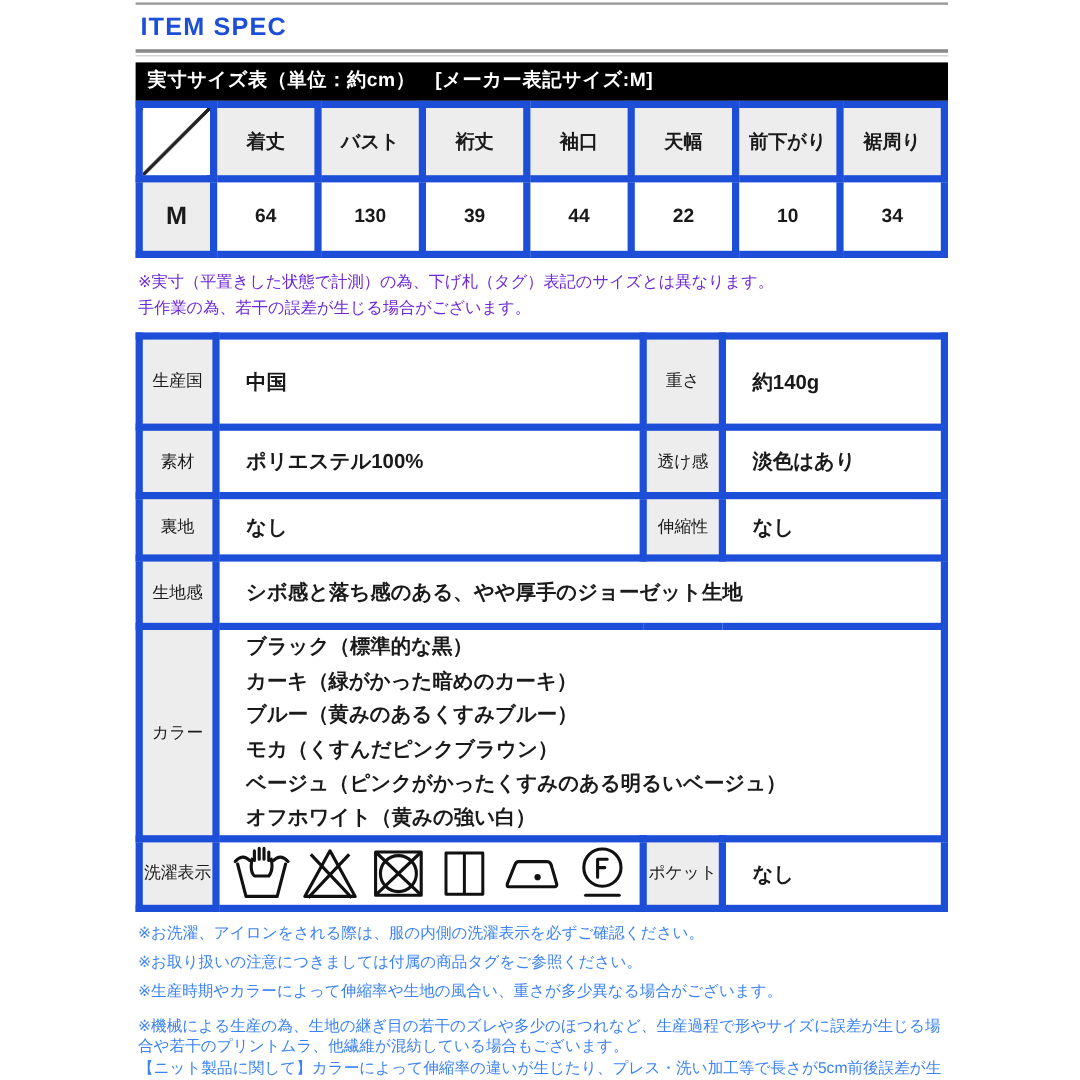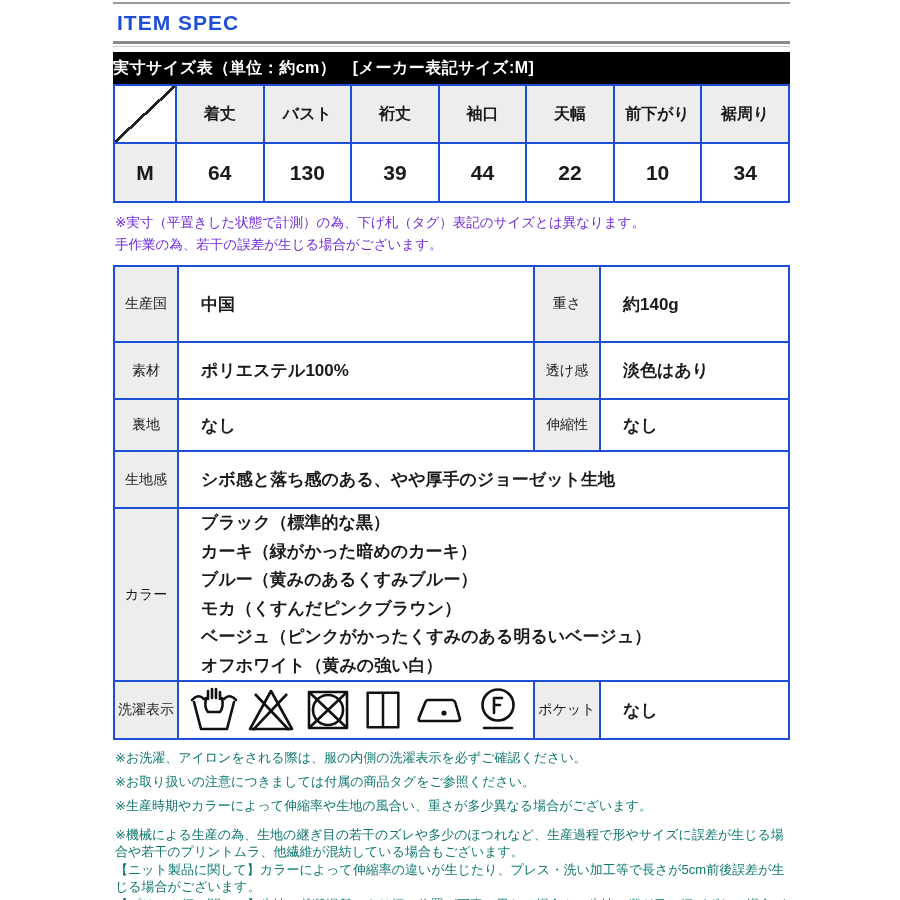--- a/index.html
+++ b/index.html
@@ -8,27 +8,27 @@
   .page{width:677px;margin-left:113px;padding-top:2px;}
 
   
   .topline{border-top:2px solid #9a9a9a;}
   .page-title{margin:7px 0 6px 4px;font-size:21px;font-weight:700;
               letter-spacing:1px;color:#1d4ed8;}
   .dbl{height:2px;border-top:3px solid #8a8a8a;border-bottom:1px solid #c9c9c9;margin-bottom:5px;}
 
   
   .size-bar{background:#000;color:#fff;height:32px;line-height:32px;
-            font-size:16px;font-weight:bold;padding-left:0;letter-spacing:0.5px;}
+            font-size:16px;font-weight:bold;padding-left:10px;letter-spacing:0.5px;}
 
   
   table{border-collapse:collapse;width:677px;table-layout:fixed;}
-  td,th{border:2px solid #1d4ed8;padding:0;text-align:center;vertical-align:middle;}
+  td,th{border:6px solid #1d4ed8;padding:0;text-align:center;vertical-align:middle;}
   .size-table th{height:56px;background:#ededed;font-size:16px;font-weight:600;}
-  .size-table td.val{height:57px;background:#fff;font-size:21px;font-weight:600;}
+  .size-table td.val{height:57px;background:#fff;font-size:16px;font-weight:600;}
   .size-table td.corner{background:#fff;
       background-image:linear-gradient(to bottom right,
         transparent calc(50% - 1.4px),#222 calc(50% - 1.4px),
         #222 calc(50% + 1.4px),transparent calc(50% + 1.4px));}
   .size-table td.mcell{background:#ededed;font-size:21px;font-weight:bold;}
 
   .size-notes{margin:9px 0 0 2px;font-size:13.5px;line-height:1.6;color:#6d28d9;
               white-space:pre-line;}
 
   
@@ -38,21 +38,21 @@
                      font-size:17px;font-weight:600;margin-left:28px;}
   .r1{height:76px}.r2{height:57px}.r3{height:52px}.r4{height:57px}
   .r5{height:165px}.r6{height:58px}
   .multiline{white-space:pre-line;line-height:1.68;font-size:16px;}
   .icons-cell{display:flex;align-items:center;gap:7px;}
   .icons-wrap{padding-left:10px !important;}
   .care-icon{flex:0 0 auto;}
 
   
   .footnotes{margin-top:9px;}
-  .fn{margin:5px 0 0 2px;font-size:13px;line-height:1.45;color:#0f766e;
+  .fn{margin:5px 0 0 2px;font-size:13px;line-height:1.45;color:#3b82f6;
       white-space:pre-line;}
   .fn-block{margin-top:10px;line-height:1.34;}
 </style>
 </head>
 <body>
 
 <div class="page">
 
   <div class="topline"></div>
   <h1 class="page-title">ITEM SPEC</h1>

